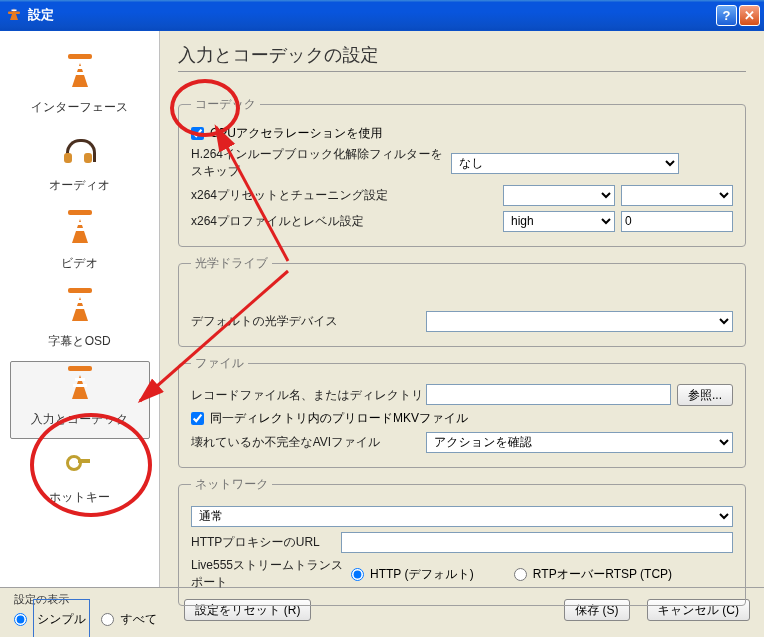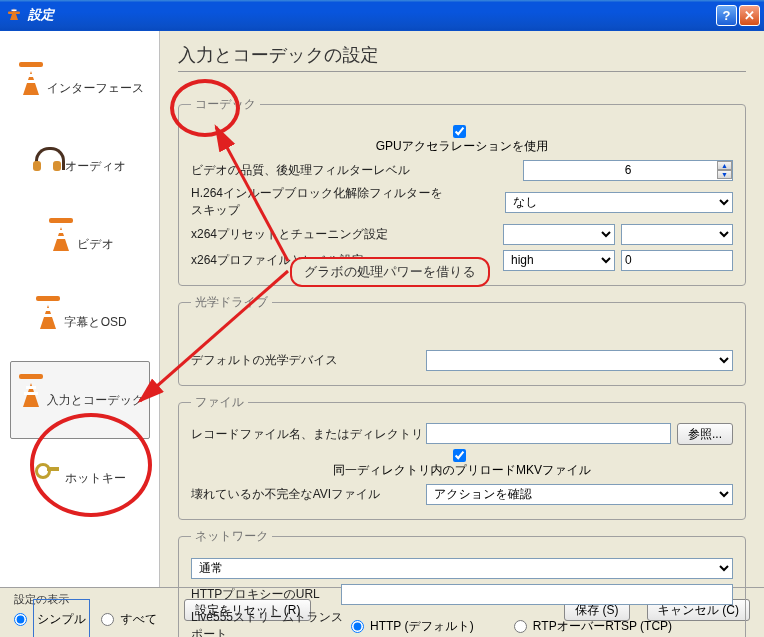--- a/index.html
+++ b/index.html
@@ -18,21 +18,21 @@
   display: flex;
   align-items: center;
   padding: 0 4px;
   font-weight: bold;
   font-size: 13px;
 }
 .titlebar-icon {
   width: 16px; height: 16px; margin: 0 6px 0 2px;
   display: flex; align-items: center; justify-content: center;
 }
-.titlebar-title { flex: 1; font-style: italic; }
+.titlebar-title { flex: 1; }
 .titlebar-btns { display: flex; gap: 2px; }
 .titlebar-btn {
   width: 21px; height: 21px; border-radius: 3px;
   display: flex; align-items: center; justify-content: center;
 }
 .help-btn { background: linear-gradient(to bottom, #6babf5, #1a5fd8); border: 1px solid #fff; color: #fff; font-weight: bold; font-size: 13px; }
 .close-btn { background: linear-gradient(to bottom, #f5a082, #d64f17); border: 1px solid #fff; color: #fff; font-weight: bold; font-size: 13px; }
 
 .content {
   display: flex;
@@ -45,21 +45,21 @@
   border-right: 1px solid #c0c0c0;
   padding-top: 18px;
   display: flex;
   flex-direction: column;
   align-items: center;
 }
 .sidebar-item {
   width: 140px;
   height: 78px;
   display: flex;
-  flex-direction: row;
+  flex-direction: column;
   align-items: center;
   justify-content: center;
   cursor: pointer;
   position: relative;
 }
 .sidebar-item.selected {
   border: 1px solid #888;
   border-radius: 2px;
   background: #f5f5f5;
 }
@@ -113,21 +113,21 @@
 select { padding: 1px 1px 1px 3px; }
 .spin-input {
   width: 210px;
   text-align: center;
   position: relative;
 }
 .spin-wrap { position: relative; display: inline-block; }
 .spin-btns { position: absolute; right: 1px; top: 1px; display: flex; flex-direction: column; }
 .spin-btn { width: 15px; height: 9px; background: linear-gradient(#f4f4f4,#d6d6d6); border: 1px solid #999; font-size: 7px; line-height: 7px; text-align: center; color: #0046d5; }
 input[type="checkbox"], input[type="radio"] { margin-right: 6px; vertical-align: middle; }
-.cb-row { display: flex; align-items: center; margin: 4px 0; flex-direction: column; }
+.cb-row { display: flex; align-items: center; margin: 4px 0; }
 .btn {
   border: 1px solid #888;
   background: linear-gradient(#fdfdfd,#e5e5e5);
   border-radius: 3px;
   padding: 2px 10px;
   font-size: 12px;
   cursor: pointer;
   height: 22px;
 }
 .bottom {
@@ -279,34 +279,22 @@
   <div class="main">
     <div class="main-title">入力とコーデックの設定</div>
 
     <fieldset>
       <legend>コーデック</legend>
       <div class="cb-row">
         <input type="checkbox" checked="" style="">
         <span>GPUアクセラレーションを使用</span>
       </div>
       <div class="row">
-        <span class="row-label wide">ビデオの品質、後処理フィルターレベル</span>
-        <div class="row-controls" style="justify-content:flex-end;">
-          <span class="spin-wrap">
-            <input type="text" class="spin-input" value="6" style="">
-            <span class="spin-btns">
-              <span class="spin-btn">▲</span>
-              <span class="spin-btn">▼</span>
-            </span>
-          </span>
-        </div>
-      </div>
-      <div class="row">
         <span class="row-label wide">H.264インループブロック化解除フィルターをスキップ</span>
-        <div class="row-controls" style="justify-content:flex-end;">
+        <div class="row-controls" style="justify-content:flex-start;">
           <select style="width:228px"><option>なし</option></select>
         </div>
       </div>
       <div class="row">
         <span class="row-label wide">x264プリセットとチューニング設定</span>
         <div class="row-controls" style="justify-content:flex-end;">
           <select style="width:112px"><option></option></select>
           <select style="width:112px"><option></option></select>
         </div>
       </div>
@@ -367,21 +355,20 @@
       <div class="row">
         <span class="row-label" style="flex:0 0 160px">Live555ストリームトランスポート</span>
         <div class="row-controls" style="gap:40px;">
           <label><input type="radio" name="transport" checked="" style=""><span>HTTP (デフォルト)</span></label>
           <label><input type="radio" name="transport" style=""><span>RTPオーバーRTSP (TCP)</span></label>
         </div>
       </div>
     </fieldset>
 
     <div class="anno-circle-big" style="left:10px; top:48px; width:70px; height:58px;"></div>
-    <div class="anno-callout" style="left:130px; top:226px;">グラボの処理パワーを借りる</div>
     <svg class="arrow" style="left:-30px; top:80px;" width="190" height="300">
       <defs>
           <marker id="ah" markerWidth="10" markerHeight="10" refX="8" refY="3" orient="auto">
             <path d="M0,0 L0,6 L9,3 z" fill="#e02020"></path>
           </marker>
         </defs>
       <line x1="158" y1="160" x2="10" y2="290" stroke="#e02020" stroke-width="3" marker-end="url(#ah)"></line>
       <line x1="158" y1="150" x2="86" y2="16" stroke="#e02020" stroke-width="3" marker-end="url(#ah)"></line>
     </svg>
   </div>

